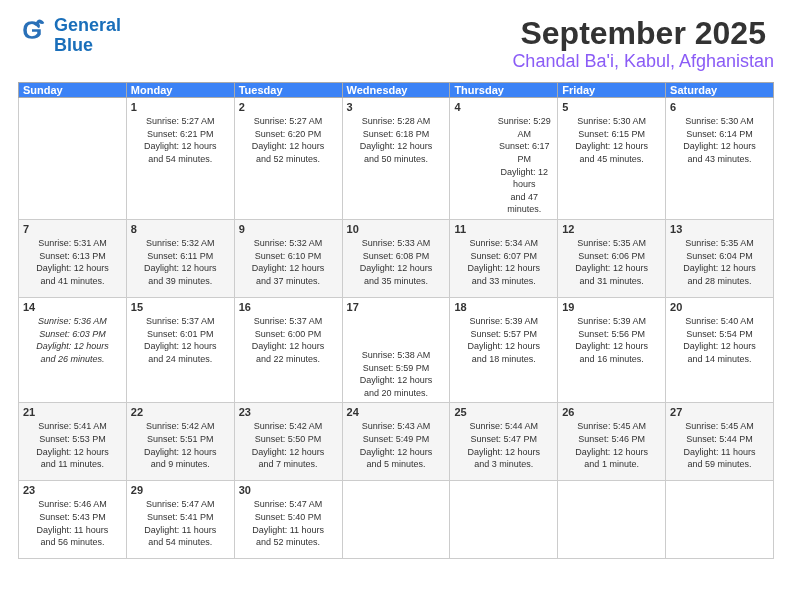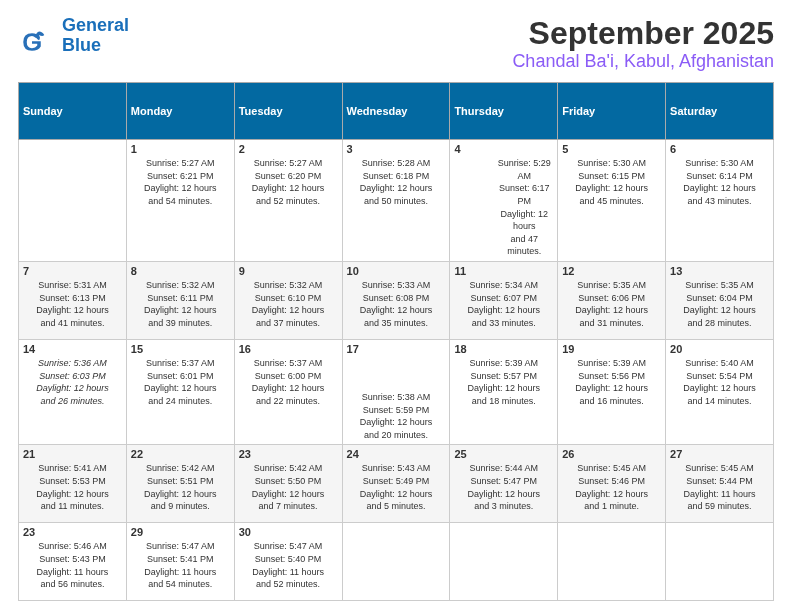--- a/index.html
+++ b/index.html
@@ -16,60 +16,60 @@
       padding: 16px 18px 10px 18px;
     }
     .header {
       display: flex;
       justify-content: space-between;
       align-items: flex-start;
       margin-bottom: 10px;
     }
     .logo {
       display: flex;
-      align-items: flex-end;
-      gap: 16px;
+      align-items: flex-start;
+      gap: 8px;
     }
     .logo-text {
       font-size: 18px;
       font-weight: bold;
       color: #333;
       line-height: 1.1;
     }
     .logo-text span {
       color: #1a6fba;
     }
     .logo-icon {
       width: 28px;
       height: 28px;
     }
     .title-block {
-      text-align: right;
+      text-align: center;
     }
     .month-title {
       font-size: 32px;
       font-weight: bold;
       color: #333;
       line-height: 1.1;
     }
     .subtitle {
       font-size: 18px;
       color: #8b5cf6;
     }
     table {
       width: 100%;
       border-collapse: collapse;
       table-layout: fixed;
     }
     thead tr th {
-      background-color: #0369a1;
+      background-color: #3b82f6;
       color: #fff;
       font-size: 11px;
       font-weight: bold;
-      padding: 22px 4px;
+      padding: 1px 4px;
       text-align: left;
       border: 1px solid #aaa;
     }
     tbody tr td {
       border: 1px solid #ccc;
       vertical-align: top;
       padding: 3px 4px;
       font-size: 9.5px;
       color: #333;
       height: 78px;

